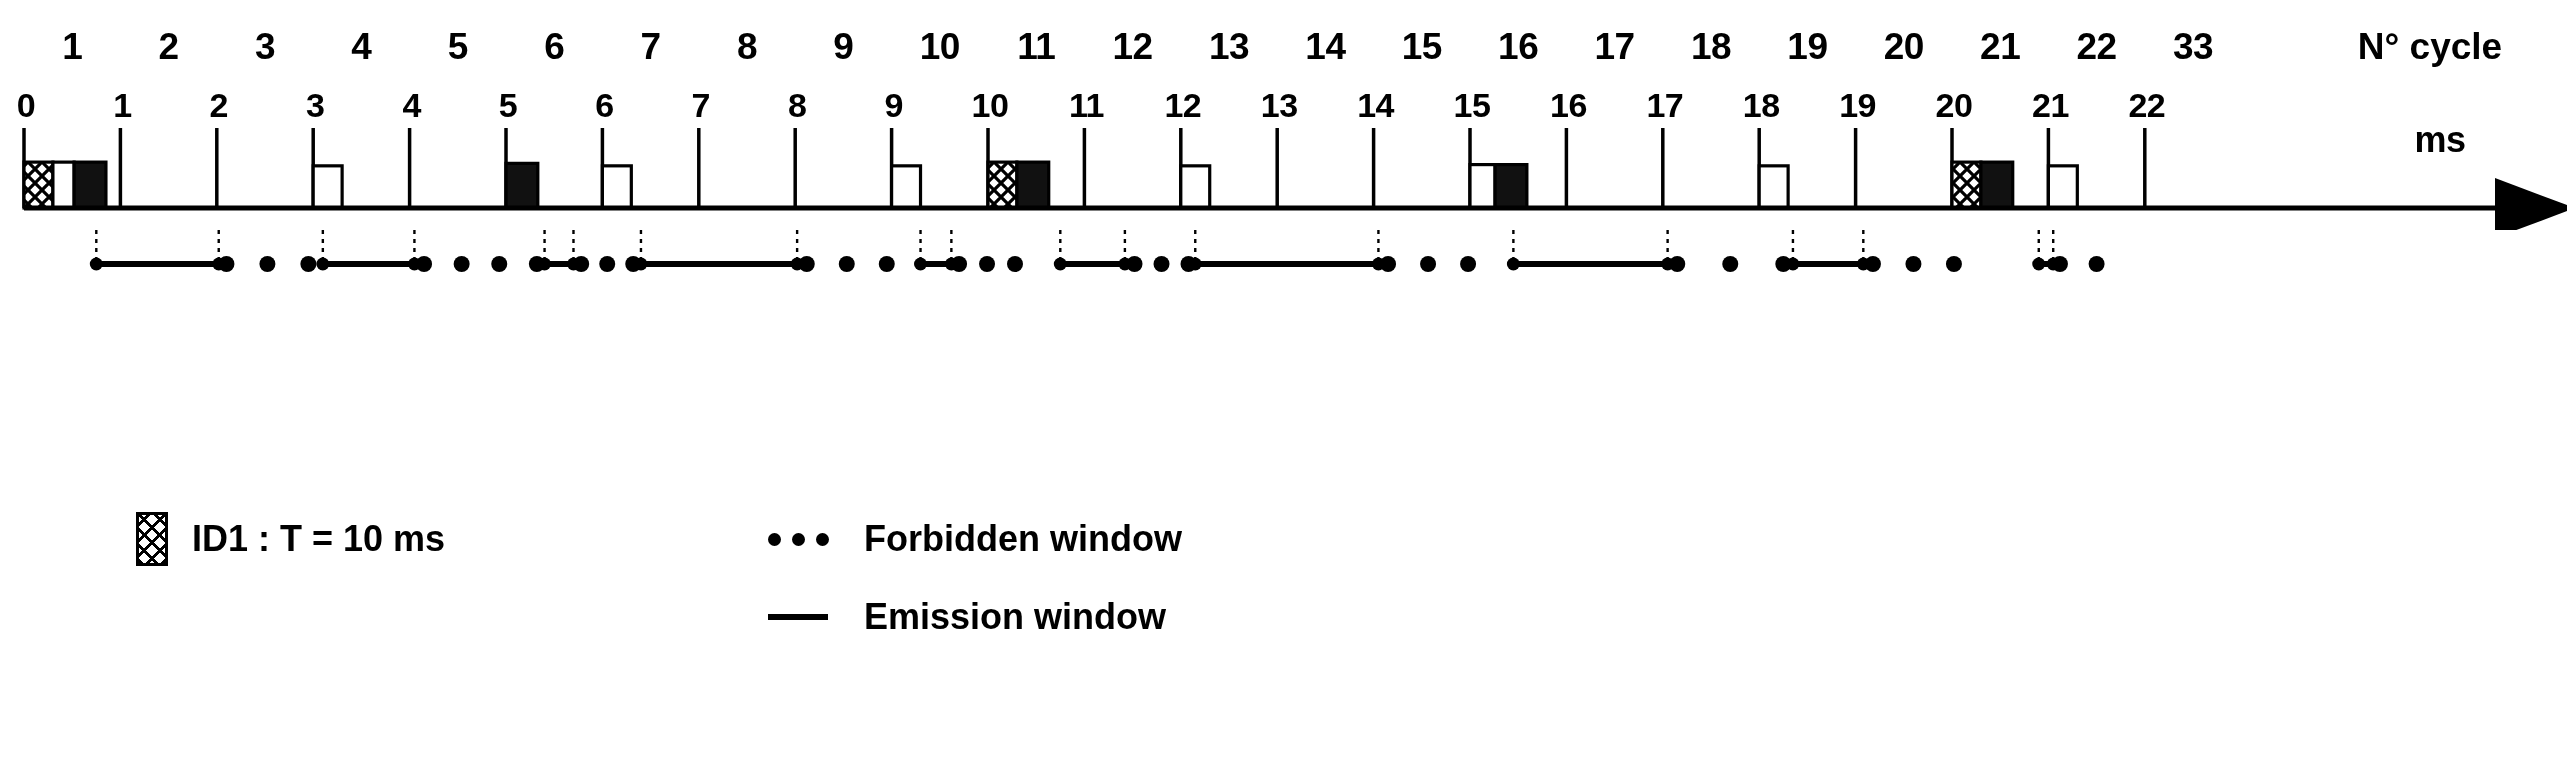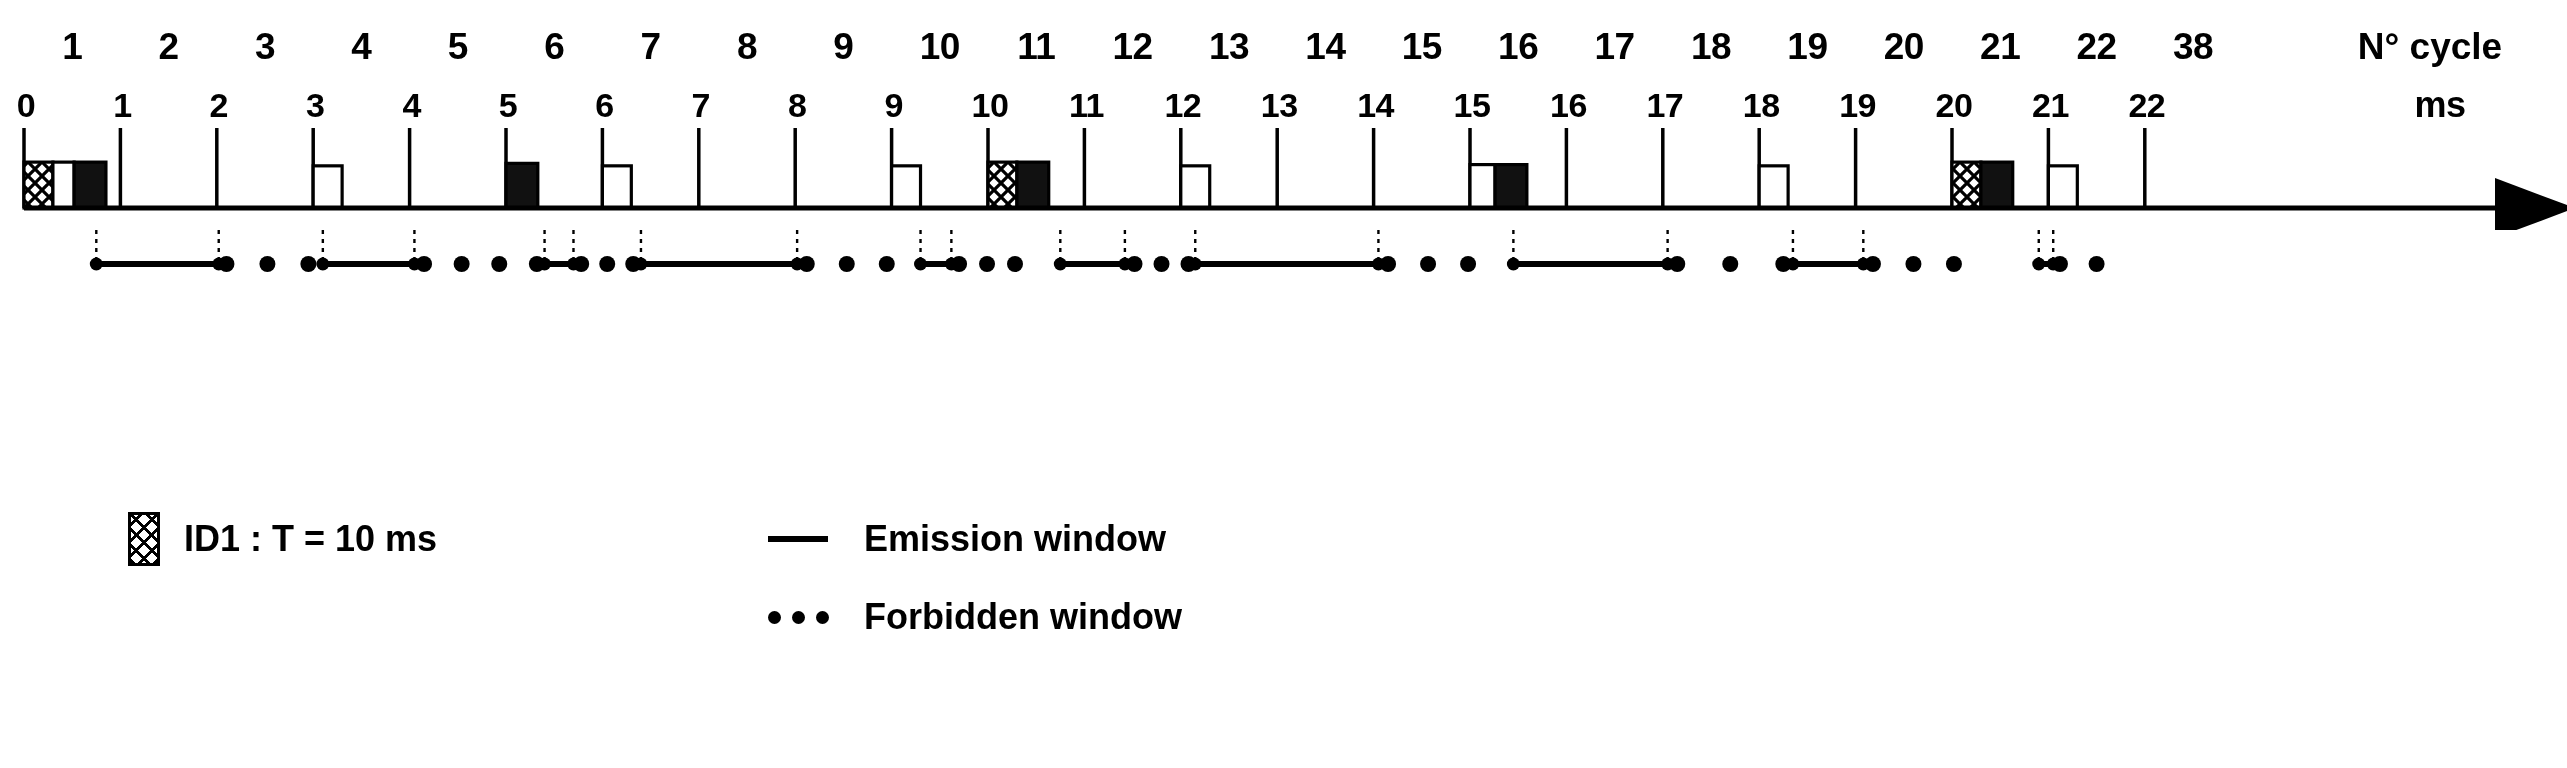--- a/index.html
+++ b/index.html
@@ -98,21 +98,21 @@
     position: absolute;
     left: 0;
     top: 500px;
     width: 2567px;
     height: 268px;
   }
   .legend-col {
     position: absolute;
     top: 0;
   }
-  .legend-col-left  { left: 128px; }
+  .legend-col-left  { left: 136px; }
   .legend-col-right { left: 768px; }
 
   .legend-row {
     display: flex;
     align-items: center;
     height: 78px;
   }
   .legend-swatch-box {
     width: 32px;
     height: 54px;
@@ -179,21 +179,21 @@
       <div class="cycle-num" style="left: 1229px;">13</div>
       <div class="cycle-num" style="left: 1325.4px;">14</div>
       <div class="cycle-num" style="left: 1421.8px;">15</div>
       <div class="cycle-num" style="left: 1518.2px;">16</div>
       <div class="cycle-num" style="left: 1614.6px;">17</div>
       <div class="cycle-num" style="left: 1711px;">18</div>
       <div class="cycle-num" style="left: 1807.4px;">19</div>
       <div class="cycle-num" style="left: 1903.8px;">20</div>
       <div class="cycle-num" style="left: 2000.2px;">21</div>
       <div class="cycle-num" style="left: 2096.6px;">22</div>
-      <div class="cycle-num" style="left: 2193px;">38</div>
+      <div class="cycle-num" style="left: 2193px;">33</div>
       <div class="axis-caption" style="left: 2430px;">N° cycle</div>
     </div>
 
   <div class="ms-row" id="ms-row">
       <div class="ms-num" style="left: 26px;">0</div>
       <div class="ms-num" style="left: 122.4px;">1</div>
       <div class="ms-num" style="left: 218.8px;">2</div>
       <div class="ms-num" style="left: 315.2px;">3</div>
       <div class="ms-num" style="left: 411.6px;">4</div>
       <div class="ms-num" style="left: 508px;">5</div>
@@ -207,21 +207,21 @@
       <div class="ms-num" style="left: 1279.2px;">13</div>
       <div class="ms-num" style="left: 1375.6px;">14</div>
       <div class="ms-num" style="left: 1472px;">15</div>
       <div class="ms-num" style="left: 1568.4px;">16</div>
       <div class="ms-num" style="left: 1664.8px;">17</div>
       <div class="ms-num" style="left: 1761.2px;">18</div>
       <div class="ms-num" style="left: 1857.6px;">19</div>
       <div class="ms-num" style="left: 1954px;">20</div>
       <div class="ms-num" style="left: 2050.4px;">21</div>
       <div class="ms-num" style="left: 2146.8px;">22</div>
-      <div class="ms-num" style="left: 2440px; font-size: 36px;">ms</div>
+      <div class="ms-num" style="left: 2440px; font-size: 36px; margin-top: 35px;">ms</div>
     </div>
 
   <svg id="timeline-svg" viewBox="0 0 2567 110" preserveAspectRatio="none">
     <defs>
       <pattern id="hatchPattern" width="14" height="14" patternUnits="userSpaceOnUse">
         <rect width="14" height="14" fill="#ffffff"></rect>
         <path d="M0,0 L14,14 M14,0 L0,14" stroke="#000000" stroke-width="3.2"></path>
       </pattern>
       <marker id="axisArrow" markerWidth="16" markerHeight="12" refX="1" refY="6" orient="auto">
         <path d="M0,0 L16,6 L0,12 z" fill="#000000"></path>
@@ -365,30 +365,30 @@
   <div class="legend">
     <div class="legend-col legend-col-left" id="legend-ids">
         <div class="legend-row">
           <span class="legend-swatch-box sw-hatch"></span>
           <span class="legend-text">ID1 : T = 10 ms</span>
         </div>
       </div>
     <div class="legend-col legend-col-right" id="legend-windows">
         <div class="legend-row">
           <span class="legend-marker">
-            <span class="legend-line"></span>
-          </span>
-          <span class="legend-text">Emission window</span>
-        </div>
-        <div class="legend-row">
-          <span class="legend-marker">
             <span class="legend-dots">
               <i></i>
               <i></i>
               <i></i>
             </span>
           </span>
           <span class="legend-text">Forbidden window</span>
         </div>
+        <div class="legend-row">
+          <span class="legend-marker">
+            <span class="legend-line"></span>
+          </span>
+          <span class="legend-text">Emission window</span>
+        </div>
       </div>
   </div>
 
 </div>
 
 </body></html>

